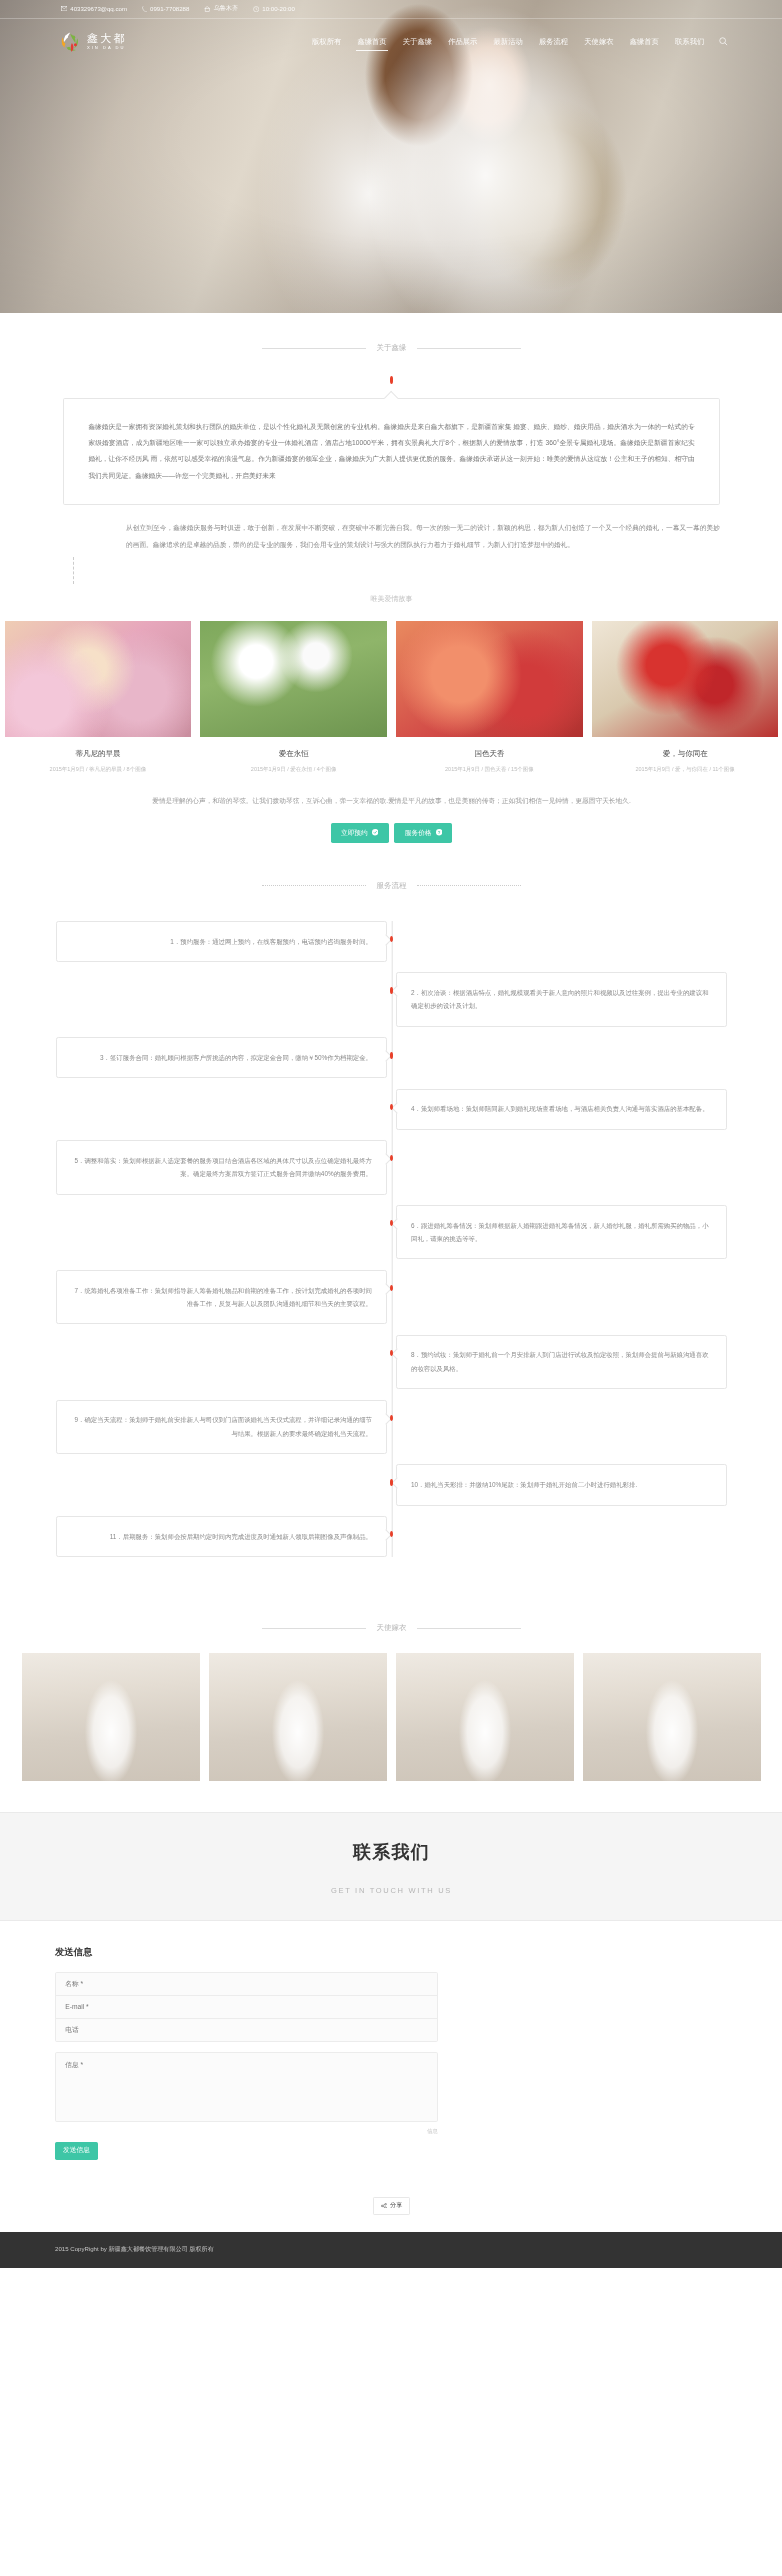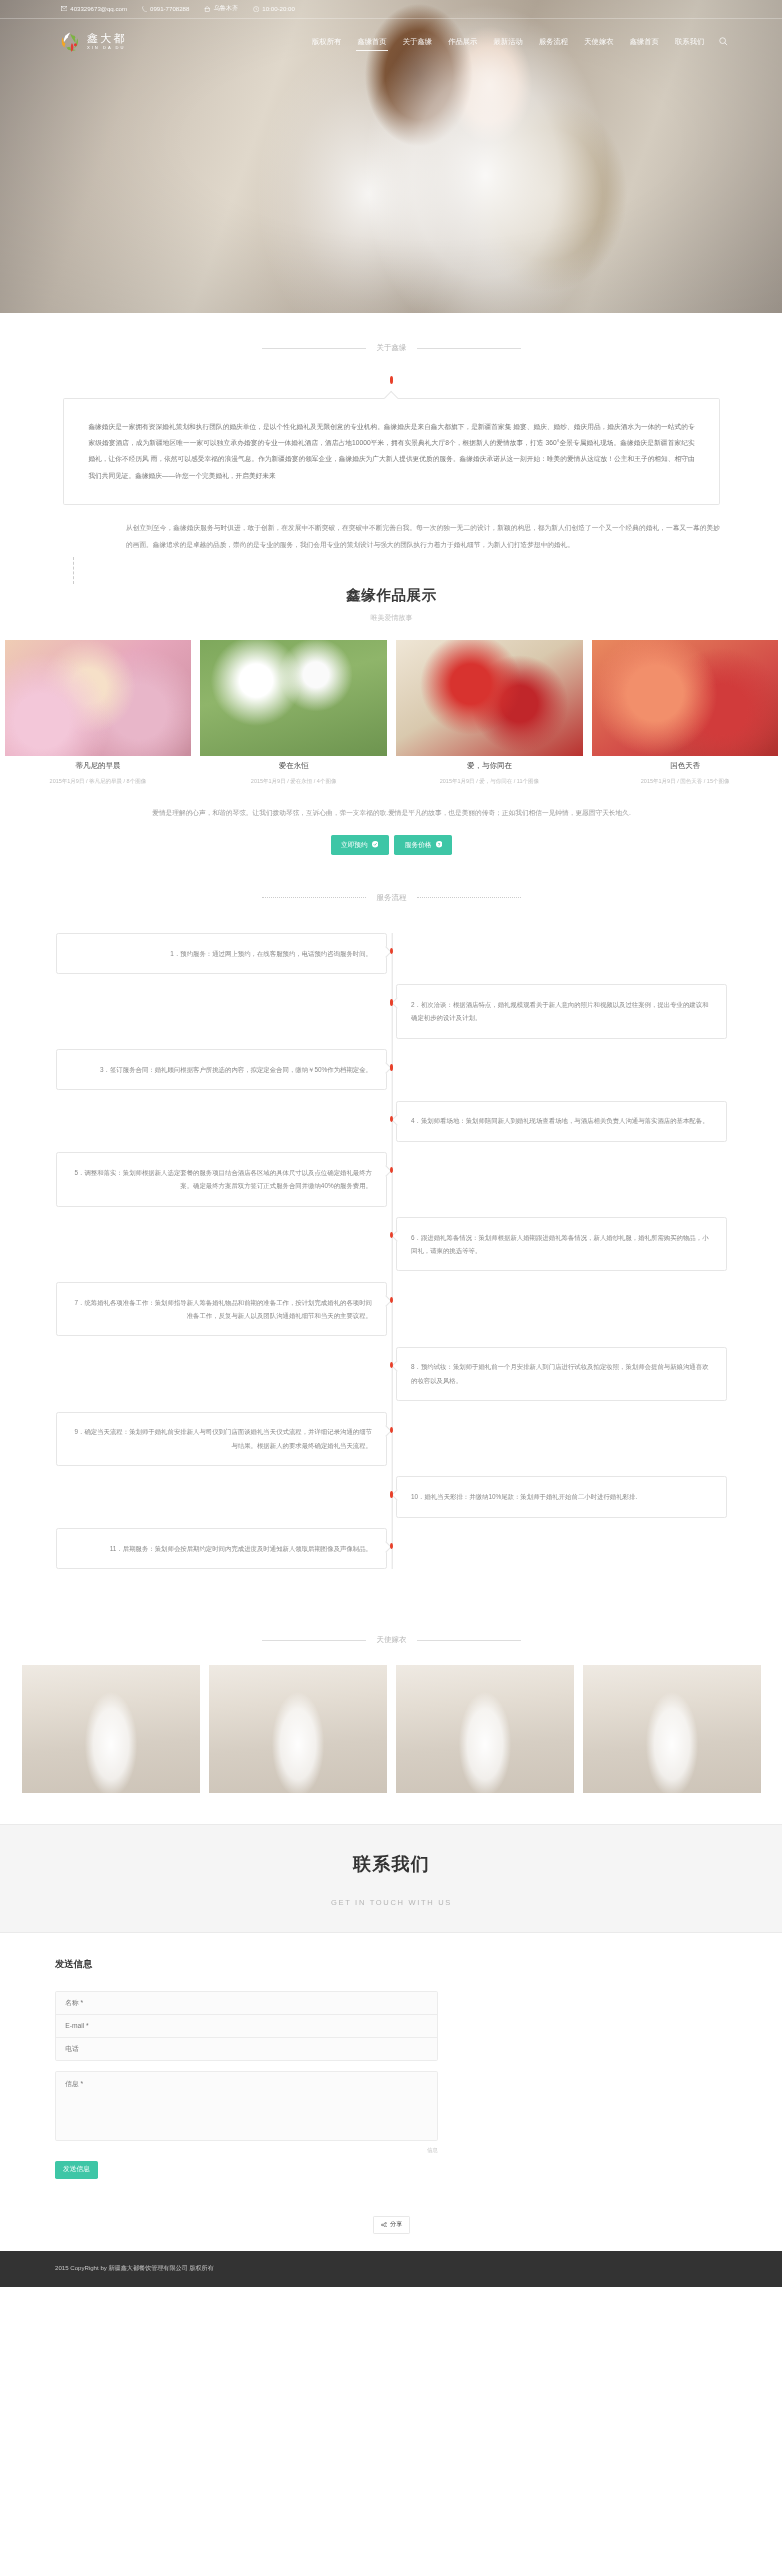--- a/index.html
+++ b/index.html
@@ -140,21 +140,21 @@
       radial-gradient(circle at 62% 30%, #fafafa 0 9%, rgba(250,250,250,0) 26%),
       linear-gradient(165deg,#7ea85c 0%,#8fb56a 40%,#6d944f 100%); }
   .w3 { background:
       radial-gradient(circle at 34% 46%, #f28f6b 0 20%, rgba(242,143,107,0) 45%),
       radial-gradient(circle at 70% 60%, #d13b3b 0 17%, rgba(209,59,59,0) 42%),
       linear-gradient(150deg,#e98a5f,#d24b47 60%,#b0302e 100%); }
   .w4 { background:
       radial-gradient(circle at 40% 38%, #d8332f 0 15%, rgba(216,51,47,0) 38%),
       radial-gradient(circle at 66% 55%, #c0262a 0 13%, rgba(192,38,42,0) 35%),
       linear-gradient(150deg,#efe6d6,#d9c9ae 45%,#b9302e 100%); }
-  .work-name { font-size: 7.5px; color: #4a4a4a; margin-top: 5px; }
+  .work-name { font-size: 7.5px; color: #4a4a4a; margin-top: 12px; }
   .work-meta { font-size: 5.5px; color: #bdbdbd; margin-top: 7px; }
 
   .works-quote {
     width: 511px; margin: 20px auto 0;
     font-size: 6.7px; line-height: 2.3; color: #999; text-align: center;
   }
   .works-buttons { display: flex; justify-content: center; gap: 5.8px; margin-top: 15px; }
   .btn-teal {
     background: #3ec6a6; color: #fff; border: none;
     font-size: 6.7px; padding: 5.2px 10.4px; border-radius: 1.7px;
@@ -225,21 +225,21 @@
   .contact-sub { font-size: 7.5px; color: #b5b5b5; letter-spacing: 1.7px; margin-top: 22px; }
 
   .contact-body {
     display: flex; width: 673px; margin: 0 auto;
     padding: 24.4px 0 32.5px; gap: 22px;
   }
   .contact-left { width: 383px; }
   .contact-right { flex: 1; padding-top: 2.3px; }
   .block-title { font-size: 9.3px; color: #333; font-weight: bold; }
   .form-group {
-    margin-top: 20px;
+    margin-top: 13px;
     border: 0.6px solid #ececec; border-radius: 1.7px; overflow: hidden;
     background: #fbfbfb;
   }
   .form-input {
     width: 100%; border: none; border-bottom: 0.6px solid #ececec;
     background: #fbfbfb; padding: 7.5px 9.3px;
     font-size: 6.7px; color: #888; font-family: inherit; outline: none;
   }
   .form-input:last-child { border-bottom: none; }
   .form-textarea {
@@ -367,43 +367,42 @@
   <div class="about-box">
     <div class="about-text">鑫缘婚庆是一家拥有资深婚礼策划和执行团队的婚庆单位，是以个性化婚礼及无限创意的专业机构。鑫缘婚庆是来自鑫大都旗下，是新疆首家集 婚宴、婚庆、婚纱、婚庆用品，婚庆酒水为一体的一站式的专家级婚宴酒店，成为新疆地区唯一一家可以独立承办婚宴的专业一体婚礼酒店，酒店占地10000平米，拥有实景典礼大厅8个，根据新人的爱情故事，打造 360°全景专属婚礼现场。鑫缘婚庆是新疆首家纪实婚礼，让你不经历风 雨，依然可以感受幸福的浪漫气息。作为新疆婚宴的领军企业，鑫缘婚庆为广大新人提供更优质的服务。鑫缘婚庆承诺从这一刻开始：唯美的爱情从这绽放！公主和王子的相知、相守由我们共同见证。鑫缘婚庆——许您一个完美婚礼，开启美好未来</div>
   </div>
   <div class="about-second">
     <div class="about-dash"></div>
     <div class="about-second-text">从创立到至今，鑫缘婚庆服务与时俱进，敢于创新，在发展中不断突破，在突破中不断完善自我。每一次的独一无二的设计，新颖的构思，都为新人们创造了一个又一个经典的婚礼，一幕又一幕的美妙的画面。鑫缘追求的是卓越的品质，崇尚的是专业的服务，我们会用专业的策划设计与强大的团队执行力着力于婚礼细节，为新人们打造梦想中的婚礼。</div>
   </div>
 </section>
 
 <section class="works">
-  <div class="works-title">鑫缘作品展示</div>
   <div class="works-sub">唯美爱情故事</div>
 
   <div class="works-grid">
     <div class="work-cell">
       <div class="work-thumb w1"></div>
       <div class="work-name">蒂凡尼的早晨</div>
       <div class="work-meta">2015年1月9日 / 蒂凡尼的早晨 / 8个图像</div>
     </div>
     <div class="work-cell">
       <div class="work-thumb w2"></div>
       <div class="work-name">爱在永恒</div>
       <div class="work-meta">2015年1月9日 / 爱在永恒 / 4个图像</div>
     </div>
     <div class="work-cell">
+      <div class="work-thumb w3"></div>
+      <div class="work-name">国色天香</div>
+      <div class="work-meta">2015年1月9日 / 国色天香 / 15个图像</div>
+    </div>
+    <div class="work-cell">
       <div class="work-thumb w4"></div>
       <div class="work-name">爱，与你同在</div>
       <div class="work-meta">2015年1月9日 / 爱，与你同在 / 11个图像</div>
-    </div>
-    <div class="work-cell">
-      <div class="work-thumb w3"></div>
-      <div class="work-name">国色天香</div>
-      <div class="work-meta">2015年1月9日 / 国色天香 / 15个图像</div>
     </div>
   </div>
 
   <div class="works-quote">爱情是理解的心声，和谐的琴弦。让我们拨动琴弦，互诉心曲，弹一支幸福的歌.爱情是平凡的故事，也是美丽的传奇；正如我们相信一见钟情，更愿固守天长地久.</div>
 
   <div class="works-buttons">
     <button class="btn-teal">
       <span>立即预约</span>
       <span>
         <svg width="6.4" height="6.4" viewBox="0 0 11 11">

